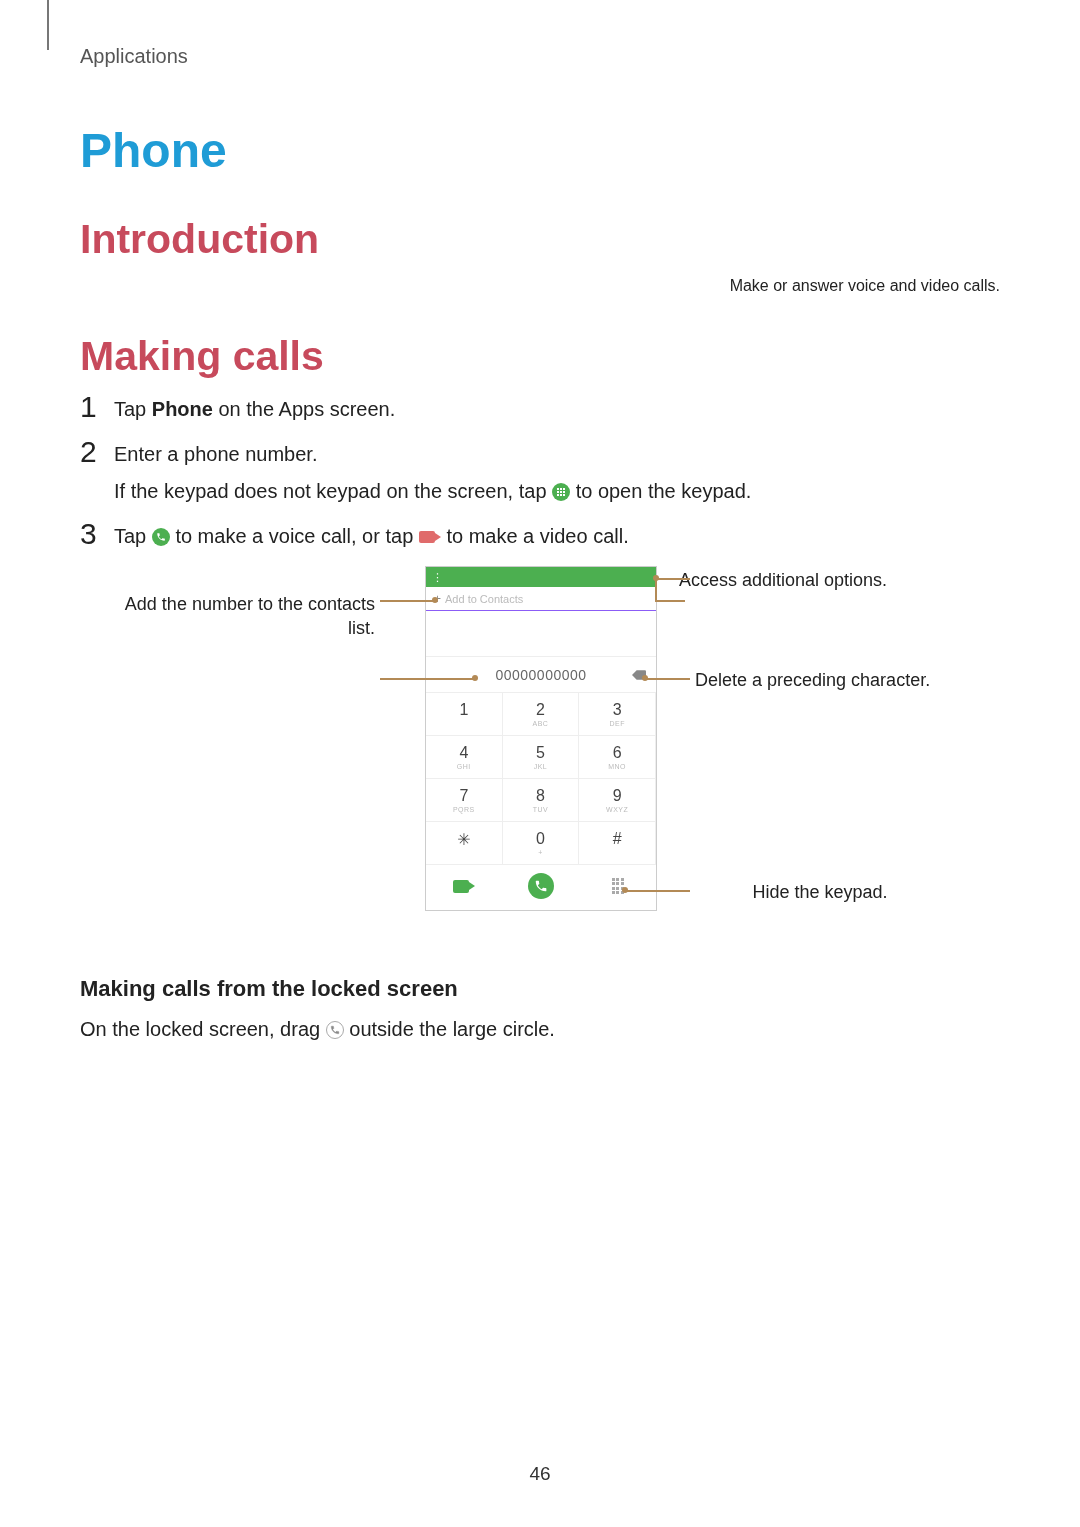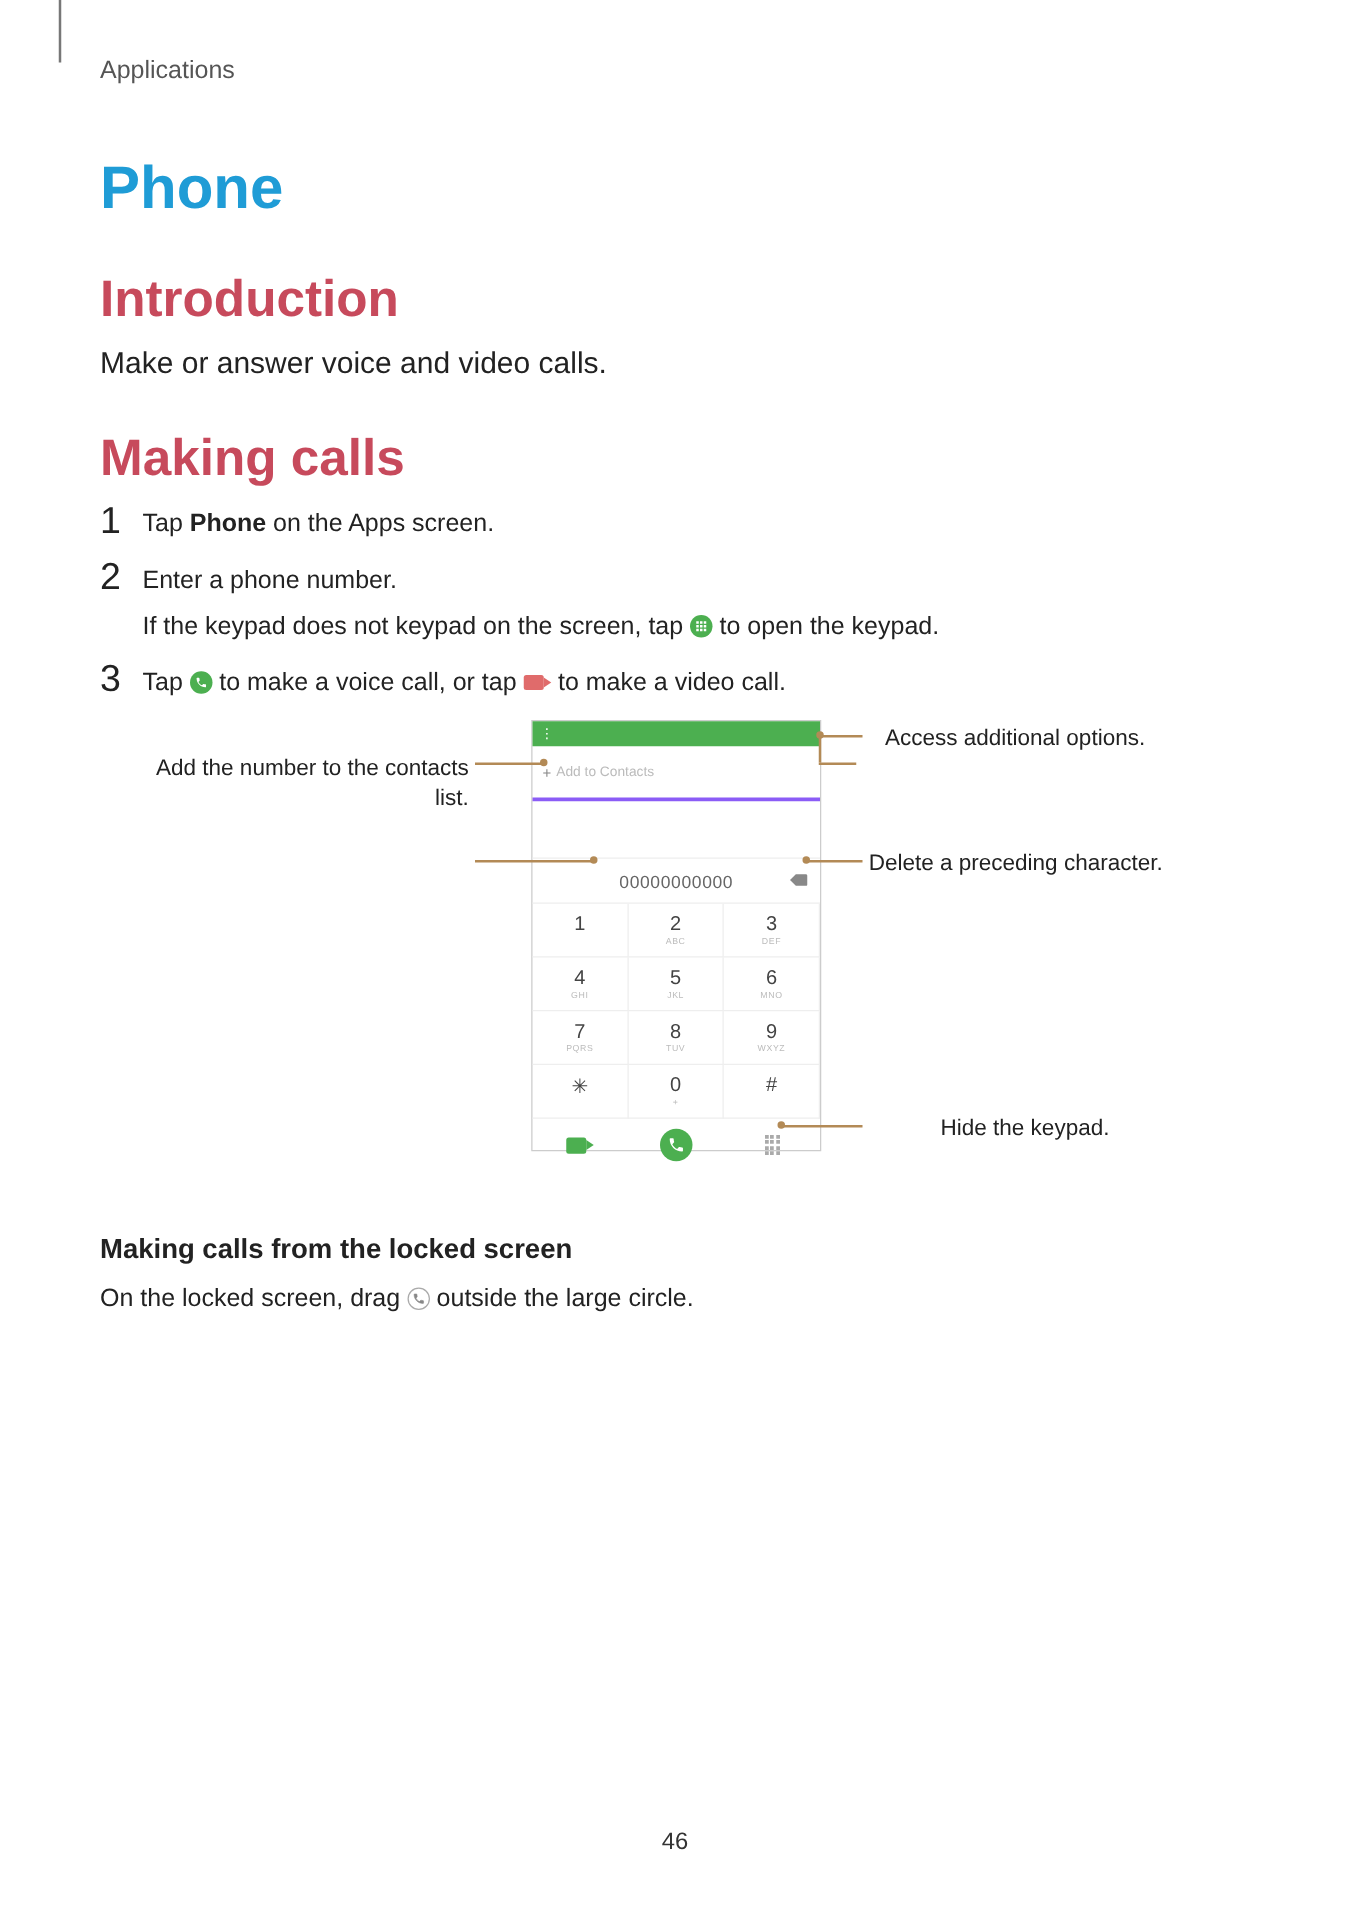--- a/index.html
+++ b/index.html
@@ -2,21 +2,21 @@
 <html><head>
 <meta charset="utf-8">
 <style>
   * { box-sizing: border-box; margin: 0; padding: 0; }
   html, body { width: 1080px; height: 1527px; background: #fff; font-family: Arial, Helvetica, sans-serif; color: #222; }
   .page { position: relative; width: 1080px; height: 1527px; padding: 35px 80px 40px 80px; border-radius: 20px; }
   .vline { position: absolute; left: 47px; top: 0; width: 0; border-left: 2px solid #777; height: 50px; }
   .breadcrumb { font-size: 20px; color: #555; margin-bottom: 55px; margin-top: 10px; }
   h1 { color: #1f9cd6; font-size: 48px; font-weight: 700; margin-bottom: 38px; }
   h2 { color: #c74a5c; font-size: 41px; font-weight: 700; margin-bottom: 14px; }
-  .intro-p { font-size: 24px; margin-bottom: 38px; }
+  .intro-p { font-size: 16px; margin-bottom: 38px; text-align: right; }
   .steps { list-style: none; }
   .steps li { display: flex; align-items: flex-start; margin-bottom: 14px; }
   .step-num { font-size: 30px; font-weight: 400; width: 34px; text-align: left; line-height: 1; position: relative; top: -2px; }
   .step-body { font-size: 20px; line-height: 1.55; flex: 1; }
   .step-body .sub { margin-top: 6px; }
   .inline-icon { display: inline-block; vertical-align: middle; position: relative; top: -1px; }
   .ic-keypad-round { width: 18px; height: 18px; border-radius: 50%; background: #4caf50; display: inline-flex; align-items: center; justify-content: center; }
   .ic-keypad-round .dots { display: grid; grid-template-columns: repeat(3,2px); grid-template-rows: repeat(3,2px); gap: 1px; }
   .ic-keypad-round .dots span { width: 2px; height: 2px; background: #fff; }
   .ic-phone-round { width: 18px; height: 18px; border-radius: 50%; background: #4caf50; display: inline-flex; align-items: center; justify-content: center; }
@@ -25,21 +25,21 @@
   .ic-video .body { width: 16px; height: 12px; background: #e06b6b; border-radius: 2px; position: relative; }
   .ic-video .tri { width: 0; height: 0; border-top: 4px solid transparent; border-bottom: 4px solid transparent; border-left: 6px solid #e06b6b; margin-left: 0; }
   .ic-lock-round { width: 18px; height: 18px; border: 1.5px solid #aaa; border-radius: 50%; display: inline-flex; align-items: center; justify-content: center; }
   .ic-lock-round svg { width: 10px; height: 10px; fill: #888; stroke: #888; }
 
   
   .figure-area { position: relative; width: 920px; height: 380px; margin: 10px 0 30px 0; }
   .phone-fig { position: absolute; left: 345px; top: 0; width: 232px; height: 345px; border: 1px solid #ccc; background: #fff; }
   .pf-topbar { height: 20px; background: #4caf50; display: flex; align-items: center; padding-left: 6px; }
   .pf-topbar .menu { color: #fff; font-size: 11px; line-height: 1; }
-  .pf-row-add { height: 44px; display: flex; align-items: center; padding: 0 8px; font-size: 11px; color: #888; border-bottom: 3px solid #8b5cf6; }
+  .pf-row-add { height: 24px; display: flex; align-items: center; padding: 0 8px; font-size: 11px; color: #888; border-bottom: 1px solid #8b5cf6; }
   .pf-row-add .plus { margin-right: 4px; font-size: 12px; color: #888; }
   .pf-blank { height: 46px; border-bottom: 1px solid #eee; }
   .pf-number-row { height: 36px; display: flex; align-items: center; justify-content: center; position: relative; border-bottom: 1px solid #eee; }
   .pf-number-row .num { font-size: 14px; color: #666; letter-spacing: 0.5px; }
   .pf-number-row .bksp { position: absolute; right: 10px; }
   .bksp-icon { width: 14px; height: 10px; display: inline-block; }
   .bksp-icon svg { width: 14px; height: 10px; fill: #888; }
   .pf-keypad { display: grid; grid-template-columns: repeat(3,1fr); }
   .pf-keypad .key { height: 43px; border-right: 1px solid #eee; border-bottom: 1px solid #eee; display: flex; flex-direction: column; align-items: center; justify-content: center; font-size: 16px; color: #444; }
   .pf-keypad .key .sub { font-size: 7px; color: #bbb; margin-top: 1px; letter-spacing: 0.5px; height: 7px; }
@@ -232,21 +232,21 @@
       </div>
     </div>
 
     <div class="callout left" style="left: 40px; top: 26px; width: 255px;">Add the number to the contacts list.</div>
     <div class="leader" style="left: 300px; top: 34px; width: 55px; height: 1.5px;"></div>
     <div class="ldot" style="left: 352px; top: 31px;"></div>
 
     <div class="leader" style="left: 300px; top: 112px; width: 95px; height: 1.5px;"></div>
     <div class="ldot" style="left: 392px; top: 109px;"></div>
 
-    <div class="callout right" style="left: 628px; top: 2px; width: 280px;">Access additional options.</div>
+    <div class="callout right" style="left: 599px; top: 2px; width: 280px;">Access additional options.</div>
     <div class="leader" style="left: 575px; top: 12px; width: 35px; height: 1.5px;"></div>
     <div class="leader" style="left: 575px; top: 12px; width: 1.5px; height: 22px;"></div>
     <div class="leader" style="left: 575px; top: 34px; width: 30px; height: 1.5px;"></div>
 
     <div class="ldot" style="left: 573px; top: 9px;"></div>
 
     <div class="callout right" style="left: 615px; top: 102px; width: 300px;">Delete a preceding character.</div>
     <div class="leader" style="left: 565px; top: 112px; width: 45px; height: 1.5px;"></div>
     <div class="ldot" style="left: 562px; top: 109px;"></div>
 

